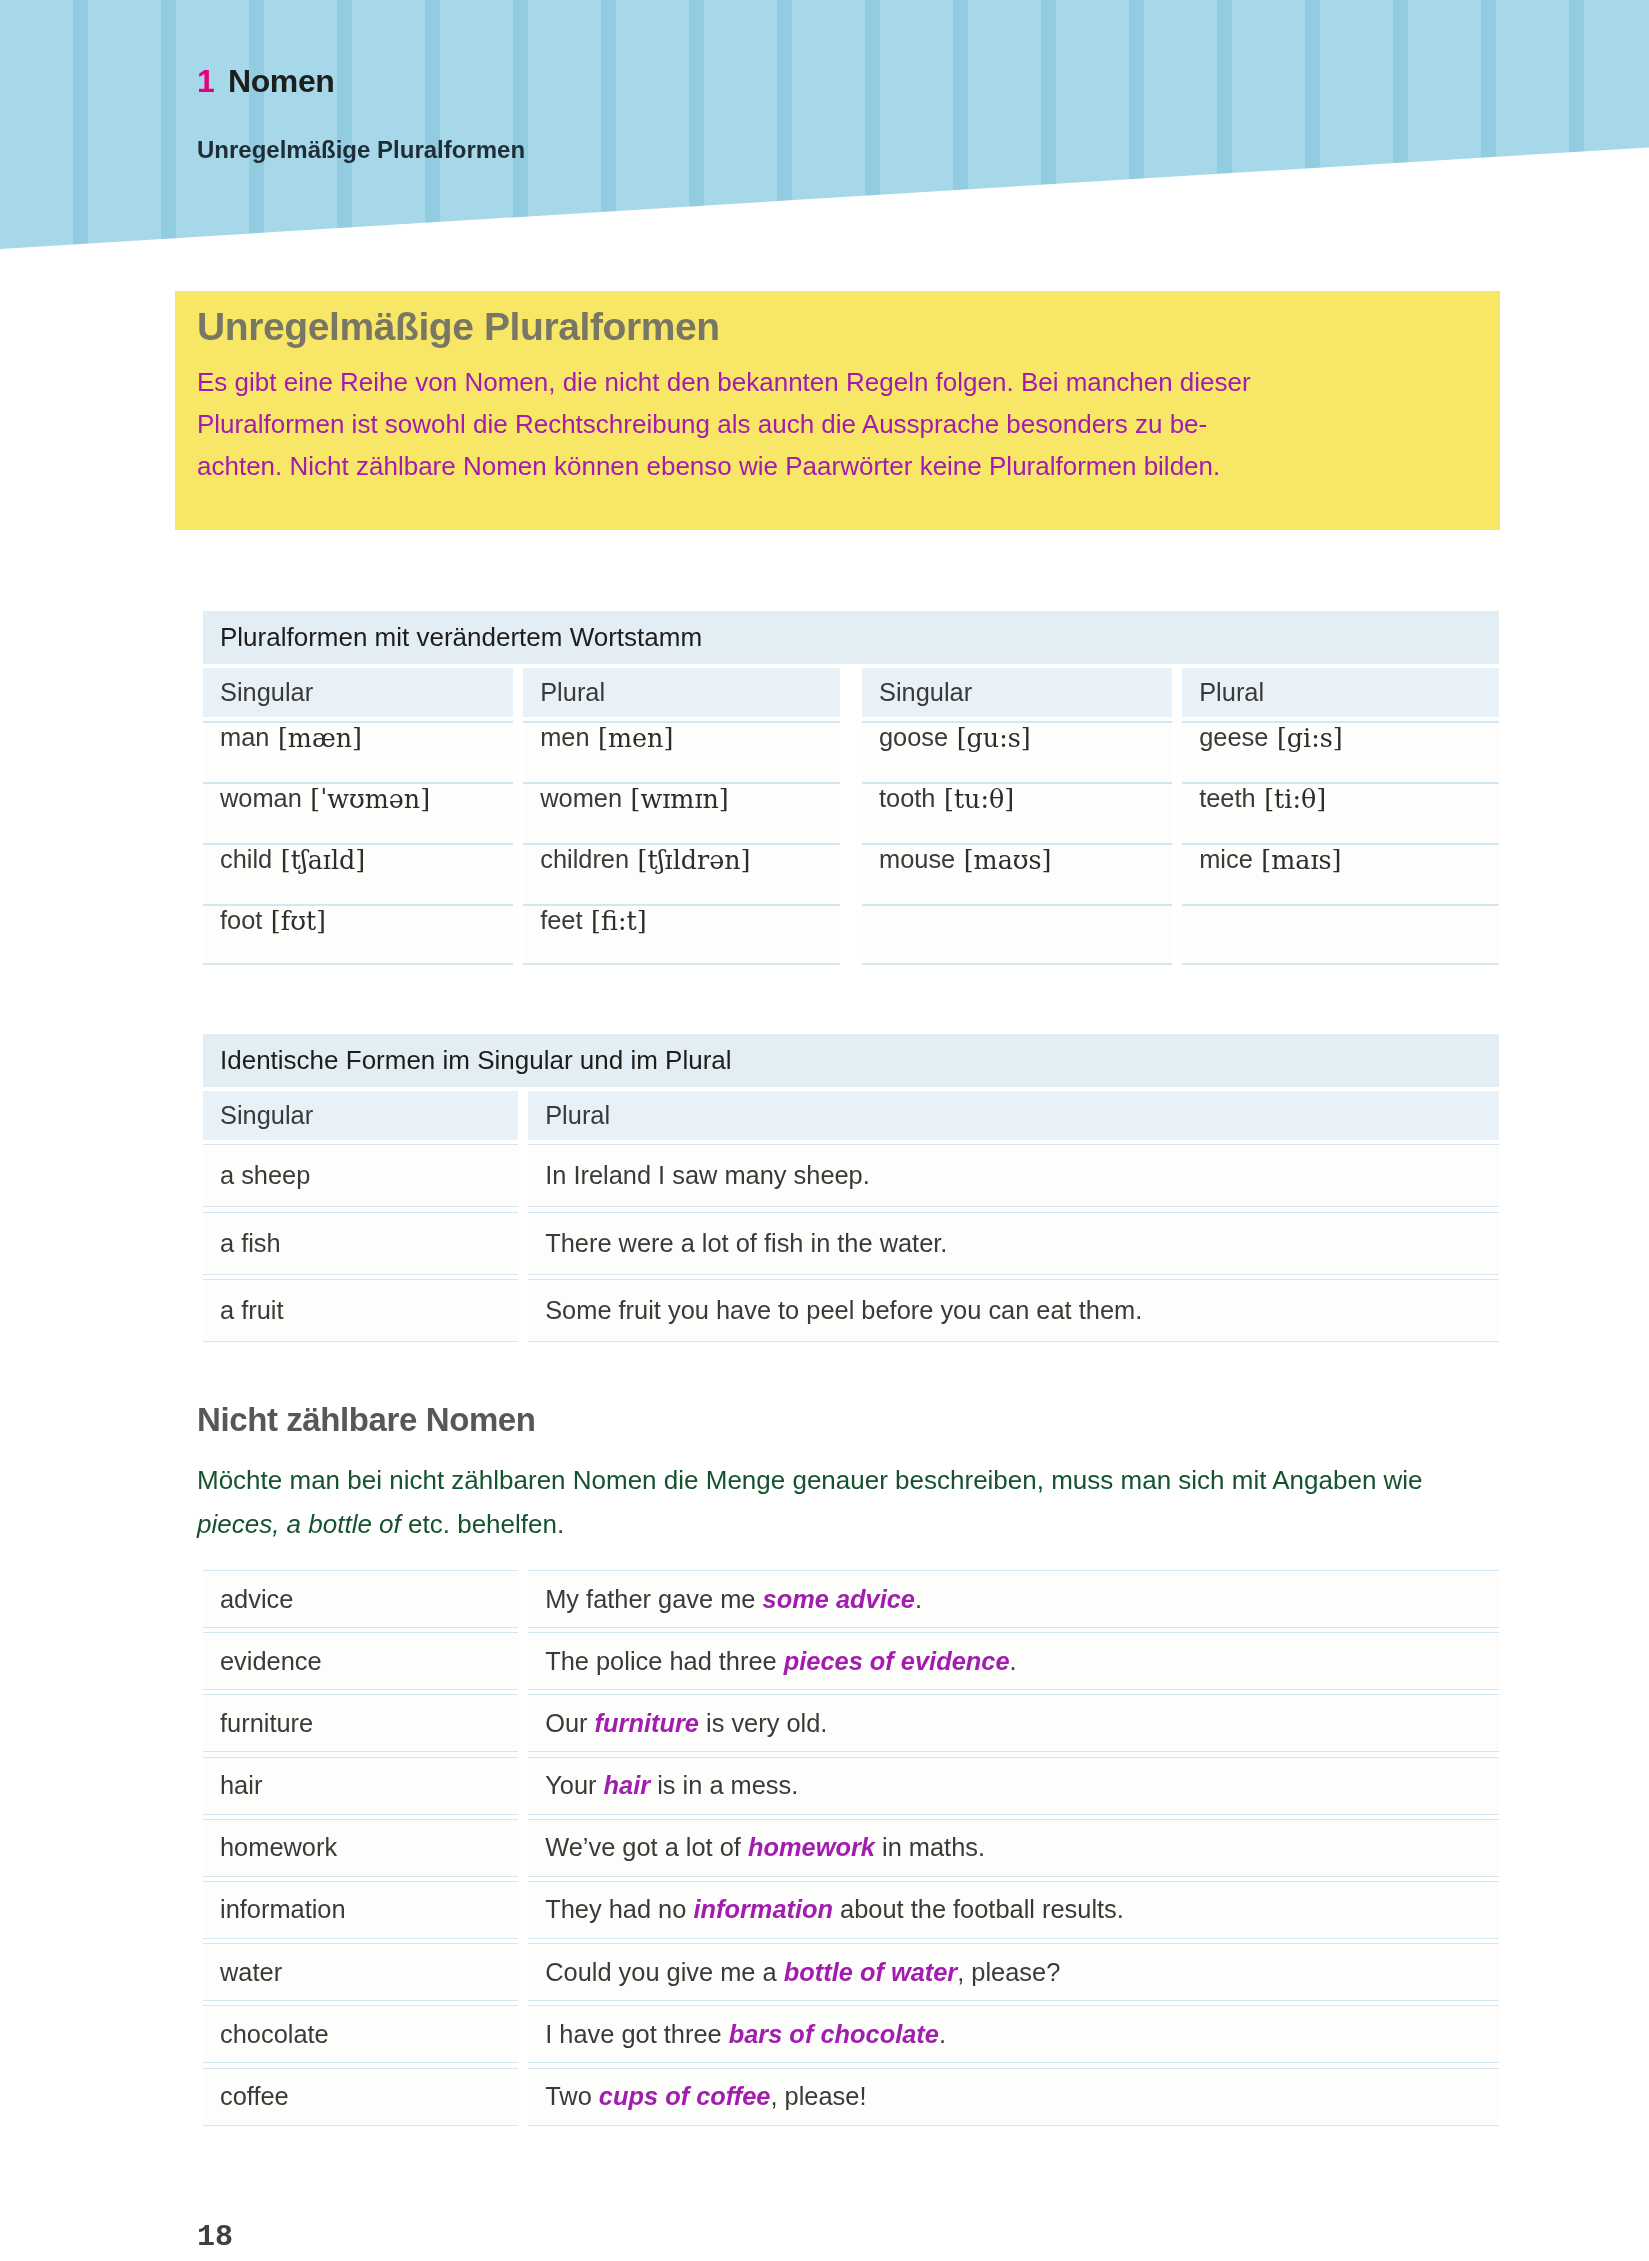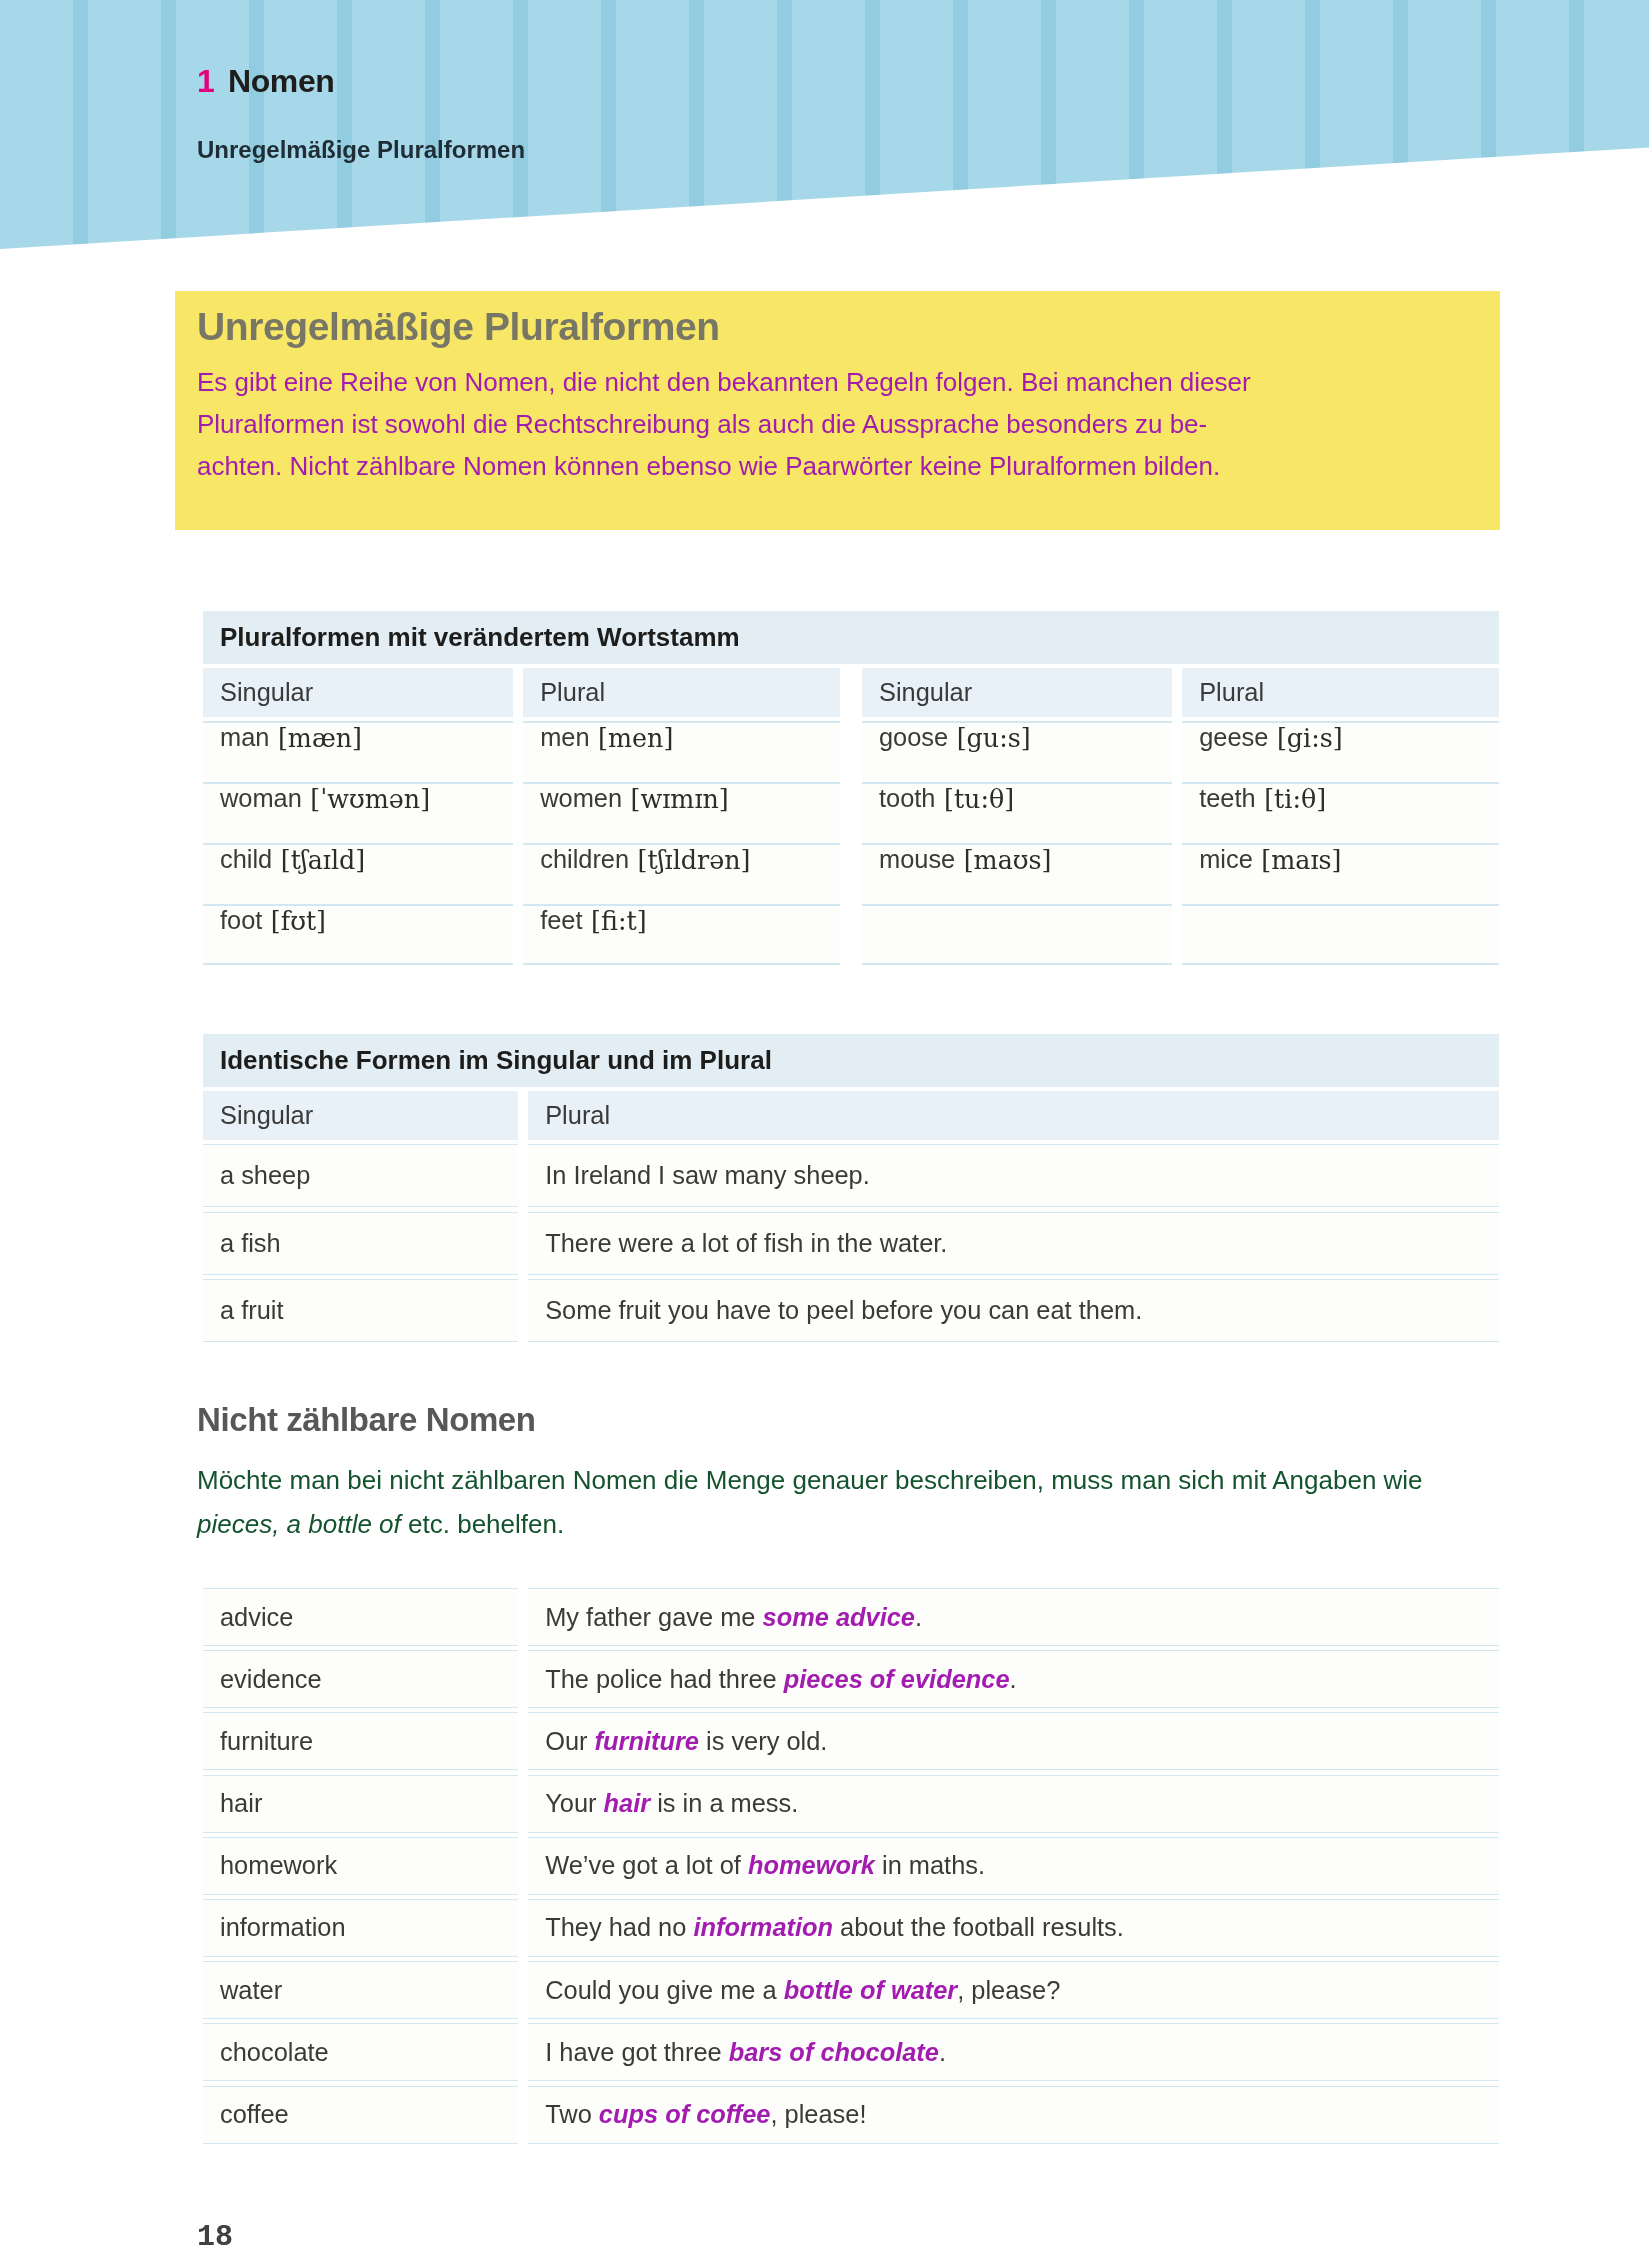--- a/index.html
+++ b/index.html
@@ -34,21 +34,21 @@
   .intro h2 {
     margin:0 0 12px 0; font-size:39px; font-weight:bold;
     color:#787765; letter-spacing:-0.4px;
   }
   .intro .line { font-size:26px; line-height:42px; color:#a21caf; white-space:pre; }
 
   
   .tbl { position:absolute; left:203px; width:1296px; }
   .tbl-title {
     height:53px; line-height:53px; background:#e2edf4;
-    font-weight:bold; font-size:26px; color:#1d1d1b;
+    font-weight:normal; font-size:26px; color:#1d1d1b;
     padding-left:17px; margin-bottom:4.2px; box-sizing:border-box;
   }
   .hdr-cell {
     background:#e7f1f7; height:49px; line-height:49px; padding-left:17px;
     font-size:25.4px; color:#3a3a38; box-sizing:border-box;
   }
 
   
   .pair { display:flex; gap:22px; }
   .sub { flex:1; }
@@ -60,21 +60,21 @@
     background:#fdfdfb; height:61px; display:flex; 
     padding-left:17px; gap:8.5px; font-size:25.4px; color:#3a3a38;
     border-top:2.5px solid #d3e7f1; box-sizing:border-box;
   }
   .sub-body .row:last-child .cell { border-bottom:2.5px solid #d3e7f1; }
   .ipa { font-family:"DejaVu Serif", serif; font-size:25.4px; color:#2c2c2a; }
 
   
   .wide-hdr { display:grid; grid-template-columns:315px 1fr; column-gap:10.2px; margin-bottom:4.2px; }
   .row2 { display:grid; grid-template-columns:315px 1fr; column-gap:10.2px; margin-top:4.2px; }
-  .row2:first-of-type { margin-top:18px; }
+  .row2:first-of-type { margin-top:0; }
   .cell2 {
     background:#fdfdfb; height:63px; display:flex; align-items:center;
     padding-left:17px; font-size:25.4px; color:#3a3a38;
     border-top:1.7px solid #d3e7f1; border-bottom:1.7px solid #d3e7f1; box-sizing:border-box;
   }
   .cell3 { height:58px; }
   .sent span, .sent b { white-space:pre-wrap; }
   .sent b { color:#a21caf;font-style:italic; }
 
   

